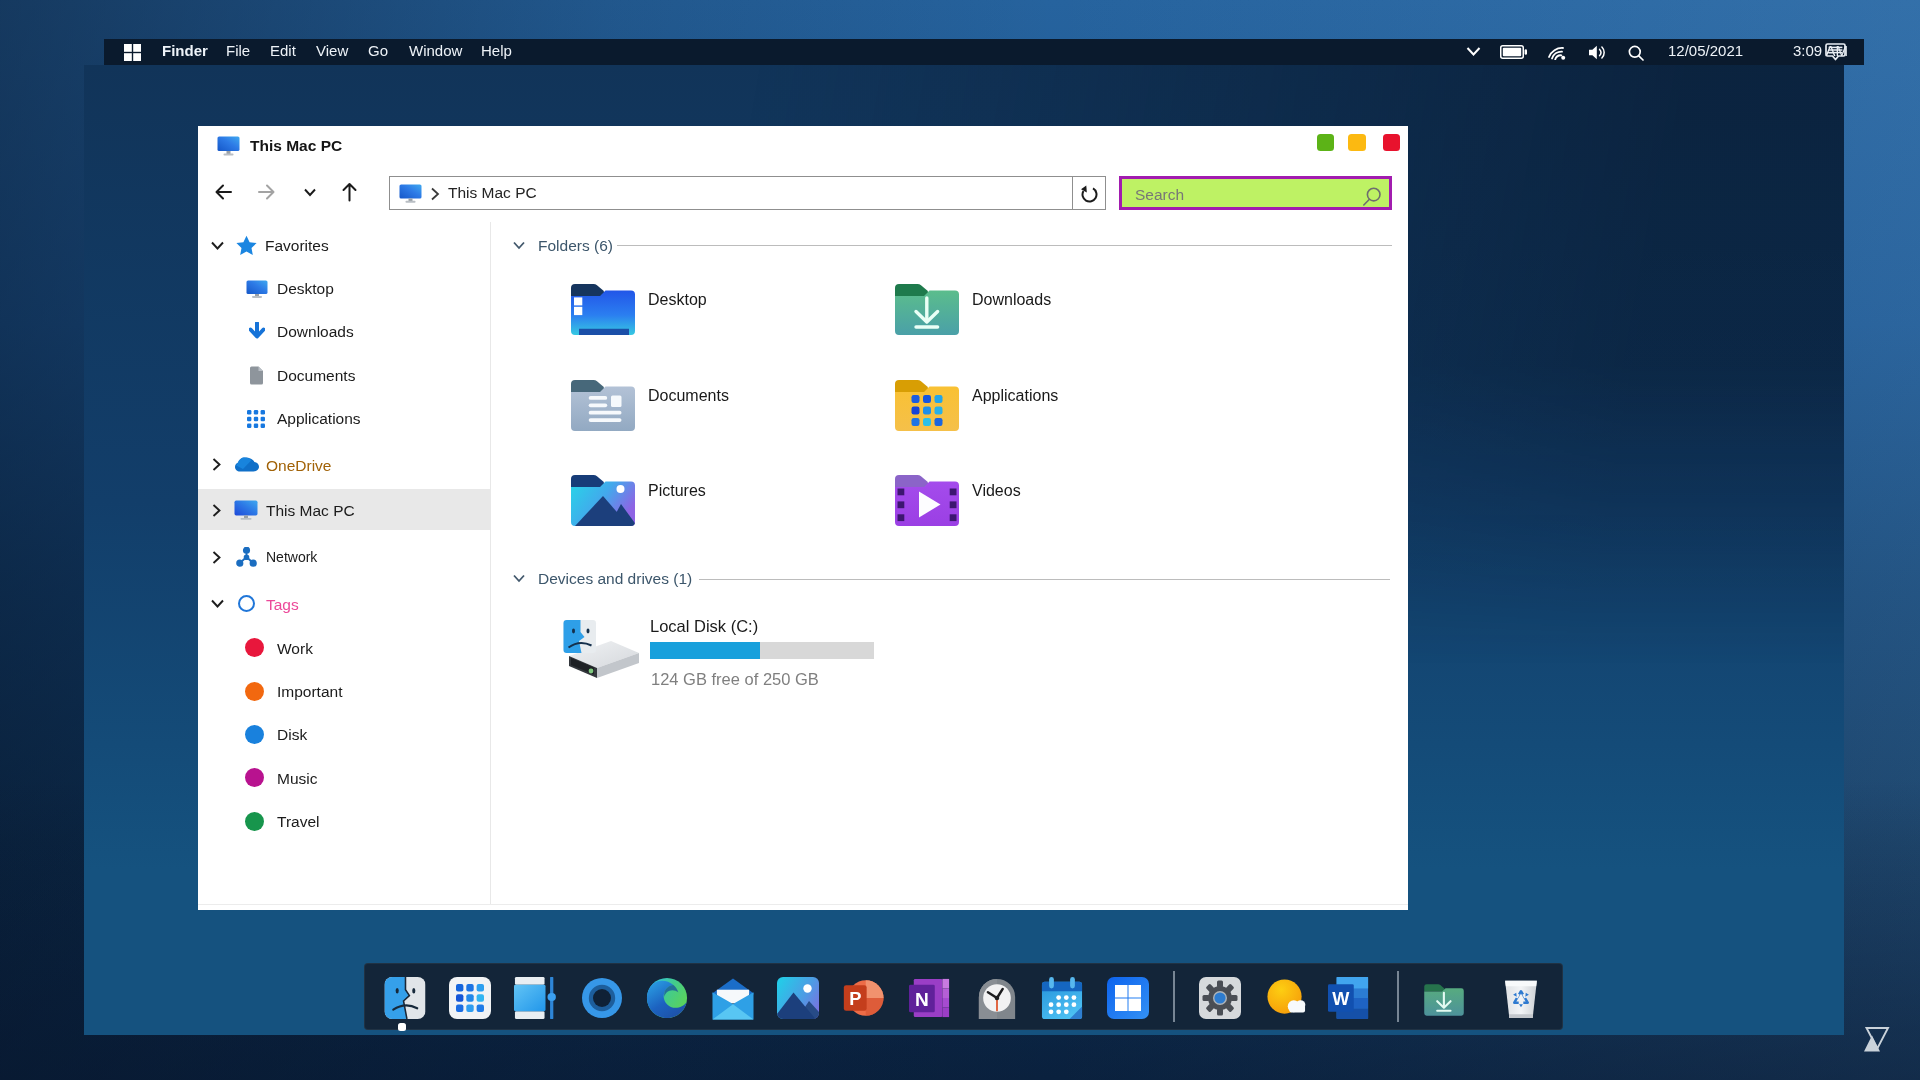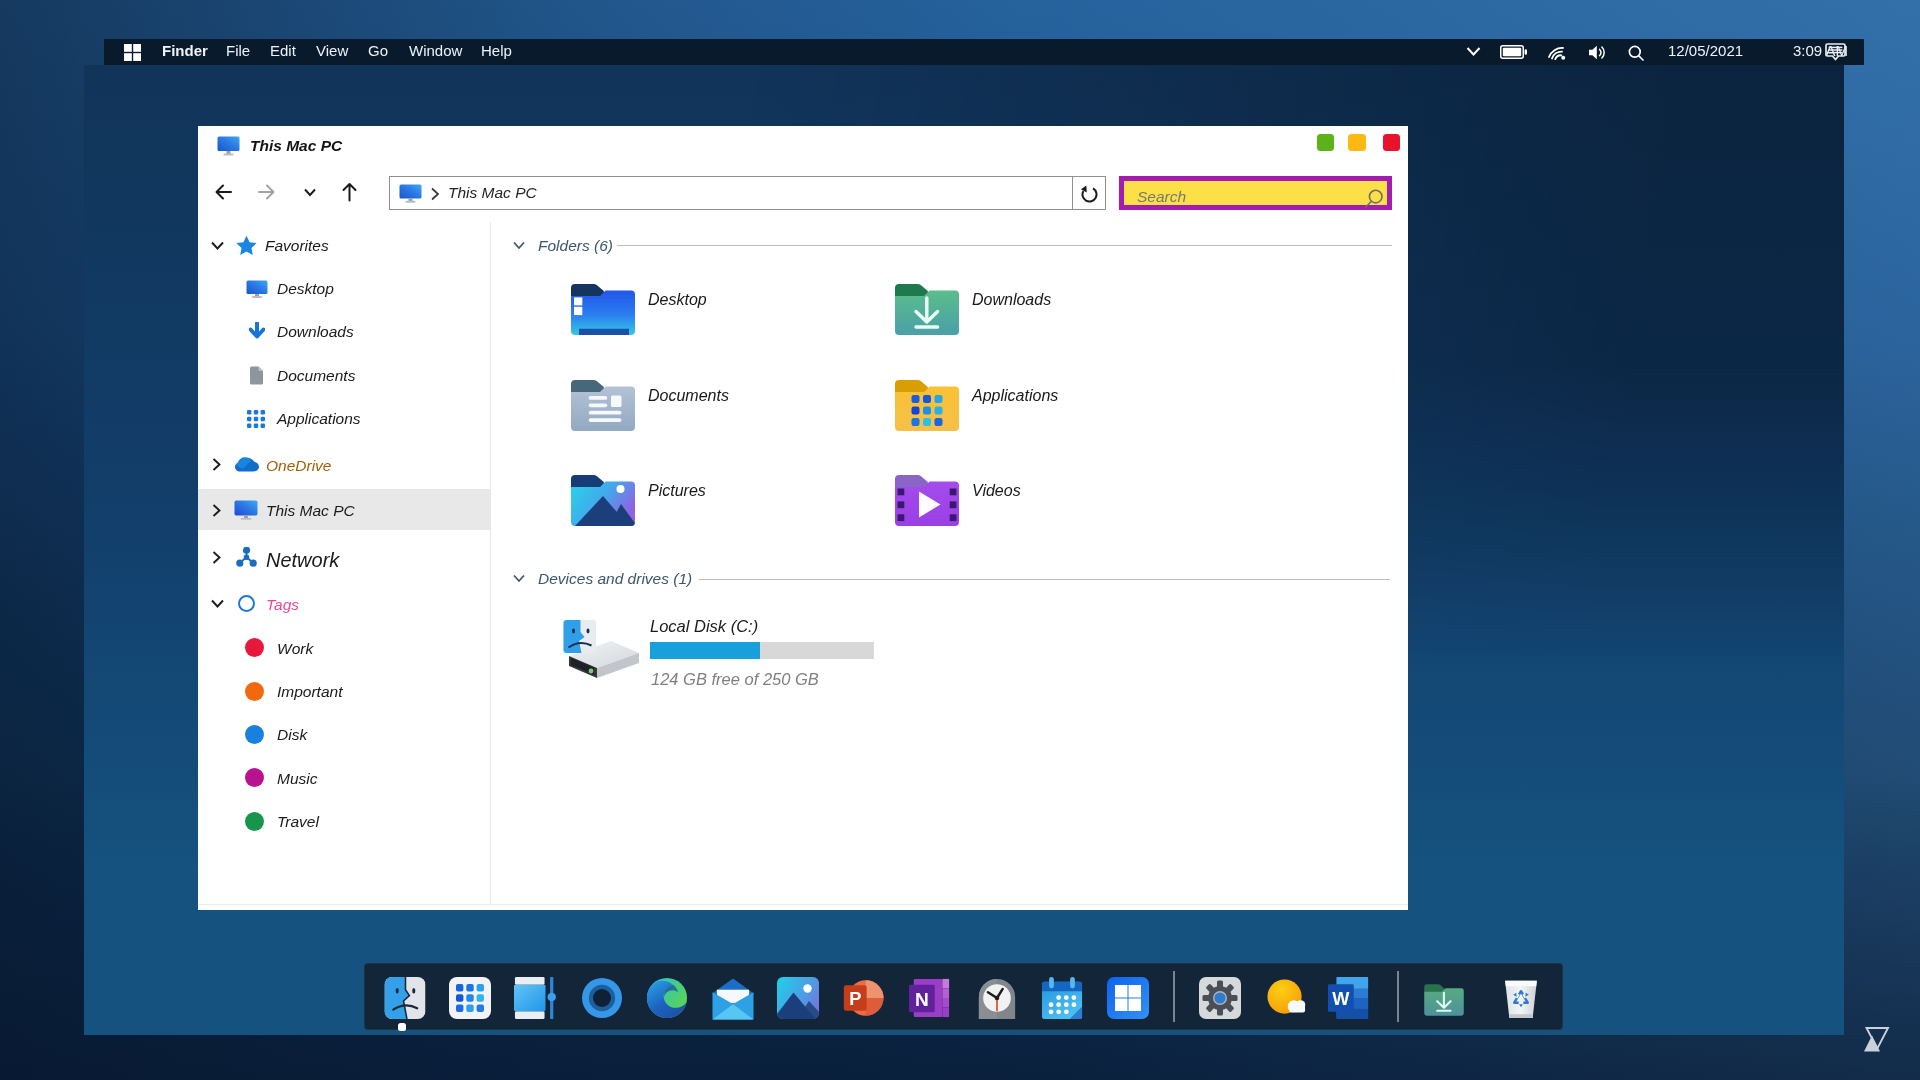--- a/index.html
+++ b/index.html
@@ -31,25 +31,24 @@
     left:84px; top:39px; width:1760px; height:26px;
     background:#0a1a2d;
     color:#eef3f8; font-size:15px;margin-left:20px;
   }
   .mitem { position:absolute; top:3px; white-space:nowrap; }
 
   
   #win {
     left:198px; top:126px; width:1210px; height:784px;
     background:#fff;
-    font-style:italic;
   }
   .tl { position:absolute; top:8px; width:17px; height:17px; border-radius:3.5px; }
   #addrbox { left:191px; top:50px; width:717px; height:34px; border:1px solid #8f8f8f; background:#fff; }
-  #searchbox { left:921px; top:50px; width:273px; height:34px; border:5px solid #a21caf; background:#fde047; }
+  #searchbox { left:921px; top:50px; width:273px; height:34px; border:3px solid #a21caf; background:#bef264; }
   .chev { position:absolute; }
   .dot { position:absolute; width:19px; height:19px; border-radius:50%; left:47px; top:10px; }
 
   
   .hdrtxt { position:absolute; font-size:15.5px; color:#3c566b; }
   .hline { position:absolute; height:1px; background:#bcbcbc; }
   .tile-label { position:absolute; font-size:16px; color:#191919; }
 
   
   #dock {
@@ -264,21 +263,21 @@
       <g stroke="#1b6dc0" stroke-width="1.8" fill="#1b6dc0">
         <line x1="10.5" y1="4" x2="10.5" y2="10"></line>
         <line x1="10.5" y1="10" x2="4.5" y2="15.5"></line>
         <line x1="10.5" y1="10" x2="16.5" y2="15.5"></line>
         <circle cx="10.5" cy="3.2" r="2.7"></circle>
         <circle cx="10.5" cy="10.2" r="1.9"></circle>
         <circle cx="3.8" cy="16.2" r="2.7"></circle>
         <circle cx="17.2" cy="16.2" r="2.7"></circle>
       </g>
     </svg>
-    <span class="abs" style="left:68px;top:423px;font-size:20px;color:#1b1b1b">Network</span>
+    <span class="abs" style="left:68px;top:423px;font-size:14px;color:#1b1b1b">Network</span>
 
     <svg class="chev" style="left:13px;top:473px" width="13" height="9" viewBox="0 0 13 9">
       <path d="M1 1.5 L6.5 7.5 L12 1.5" fill="none" stroke="#1e1e1e" stroke-width="1.9"></path>
     </svg>
     <div class="abs" style="left:40px;top:469px;width:17px;height:17px;border-radius:50%;border:2.4px solid #2076d8"></div>
     <span class="abs" style="left:68px;top:469.5px;font-size:15.5px;color:#ec4899">Tags</span>
 
     <div class="dot" style="top:512px;background:#e8173c"></div>
     <span class="abs" style="left:79px;top:513.5px;font-size:15.5px;color:#1b1b1b">Work</span>
     <div class="dot" style="top:555.5px;background:#f2680f"></div>

